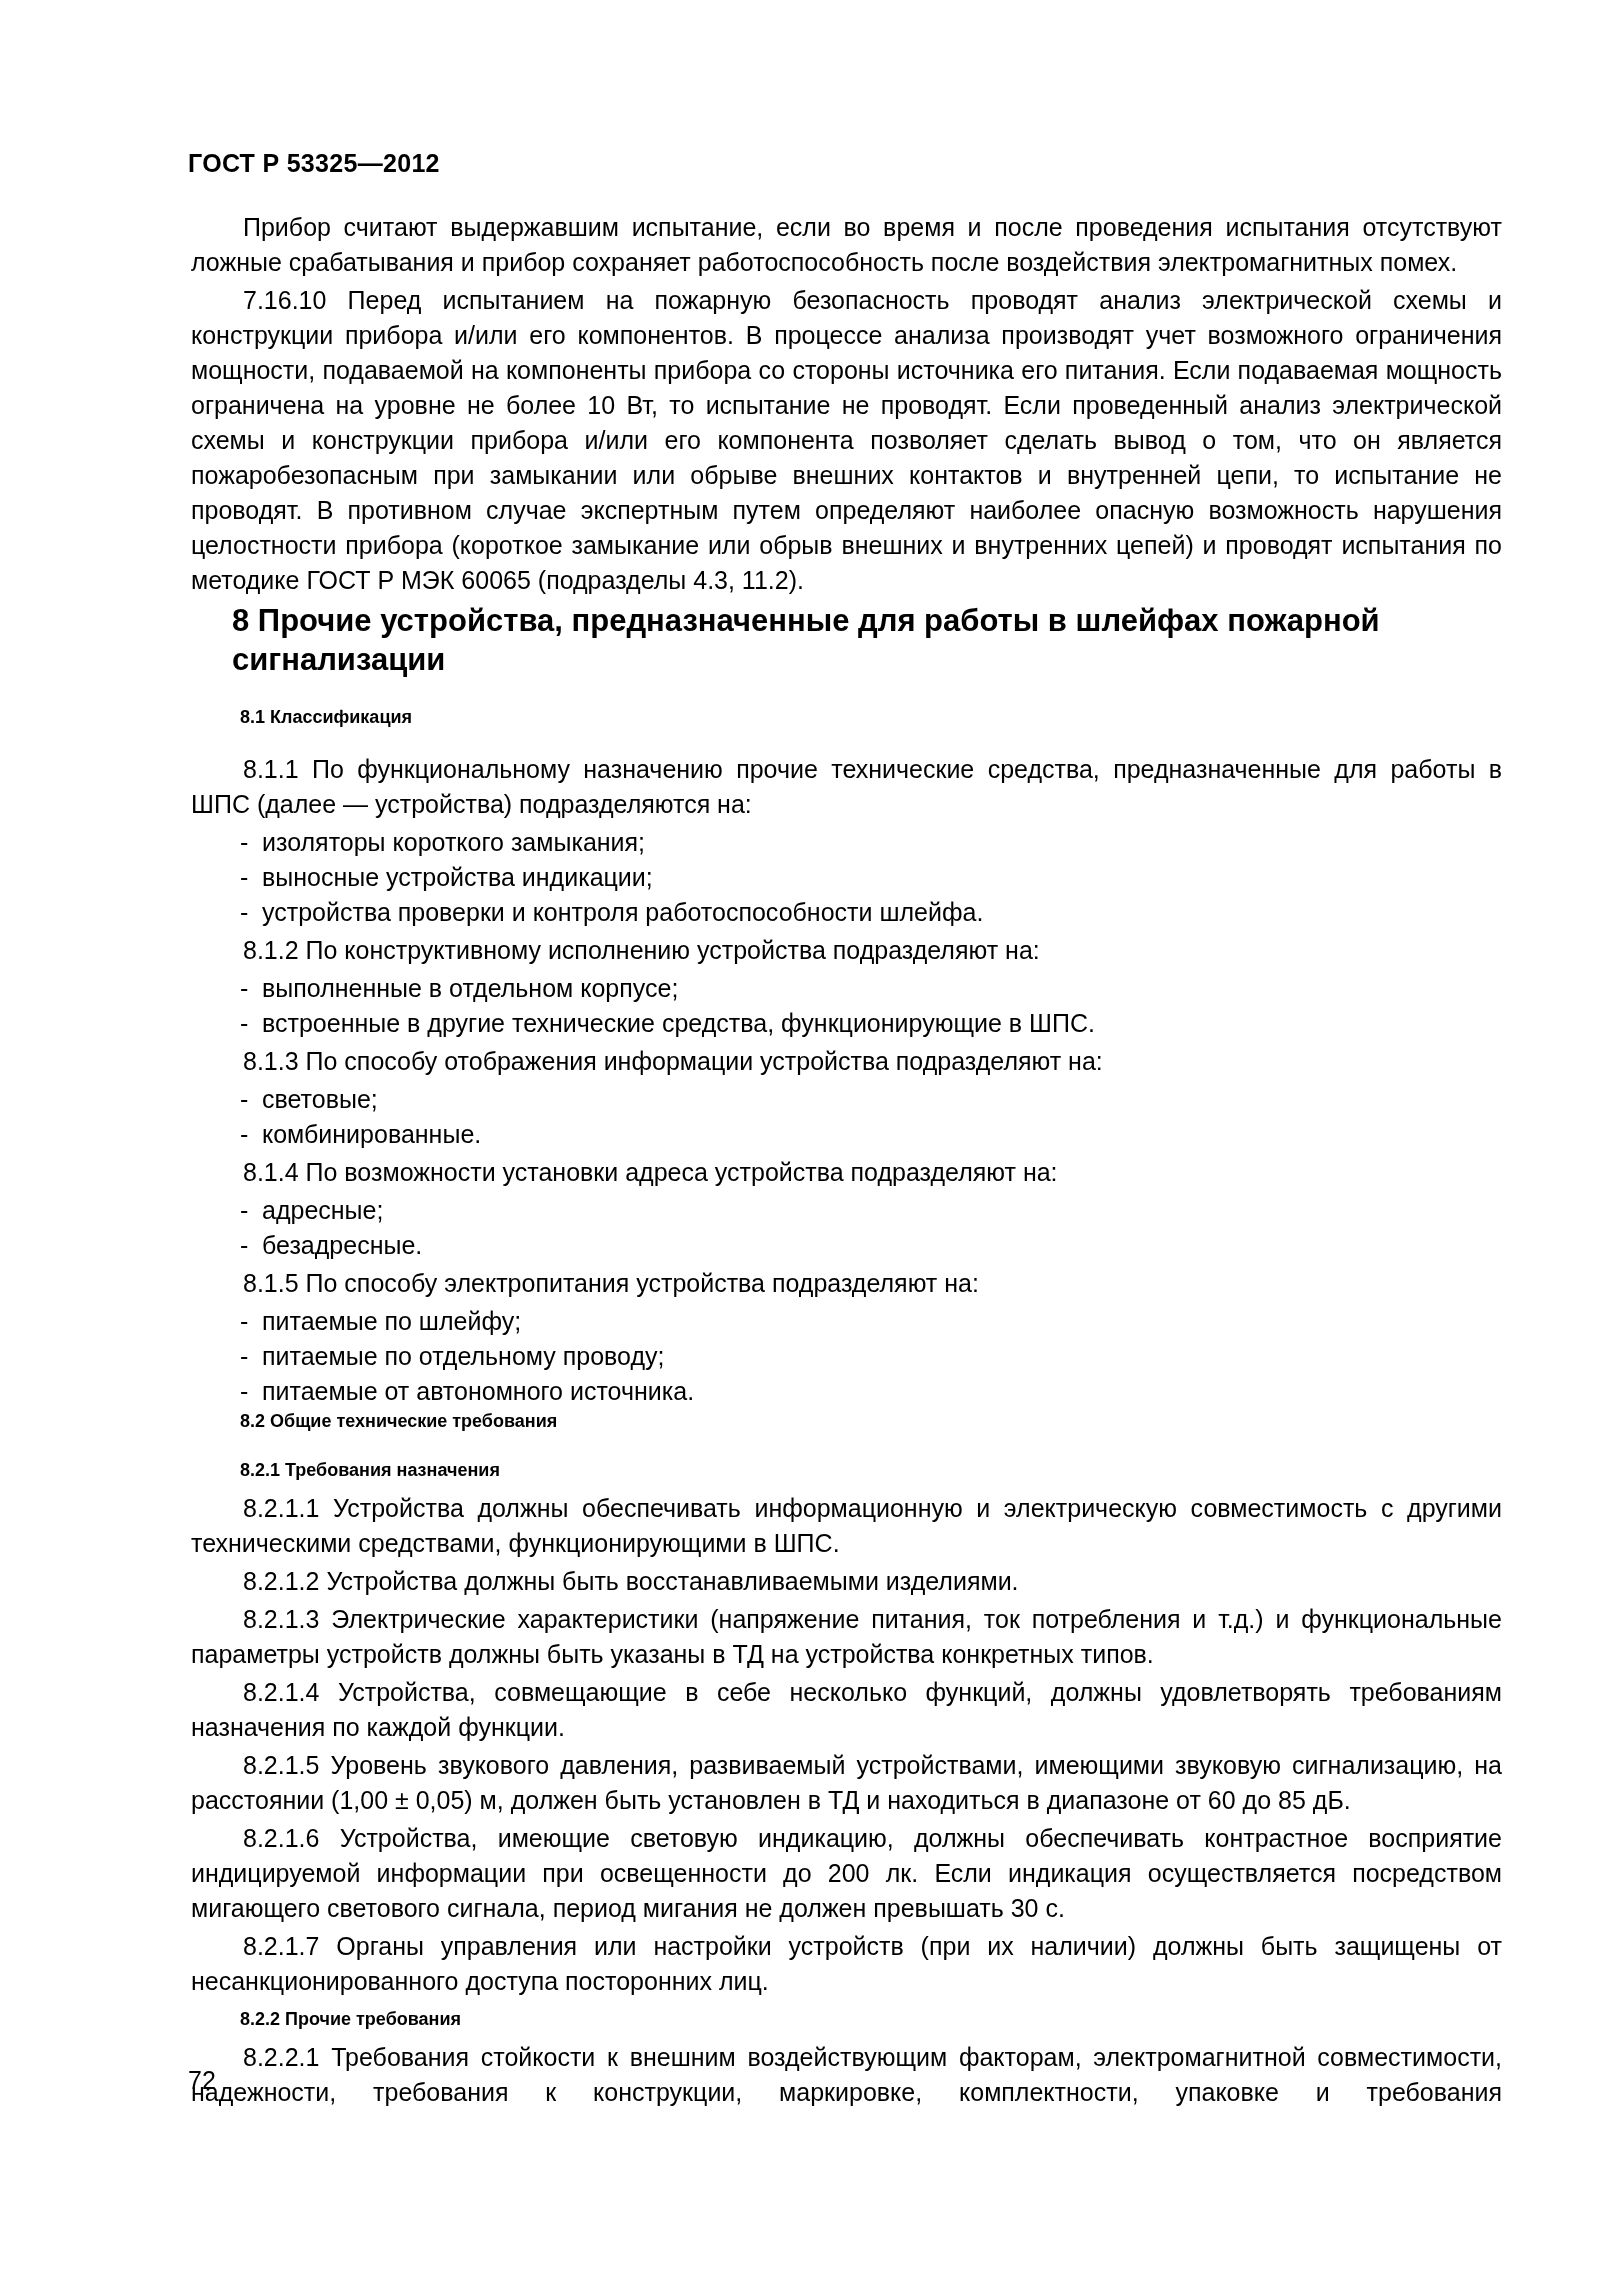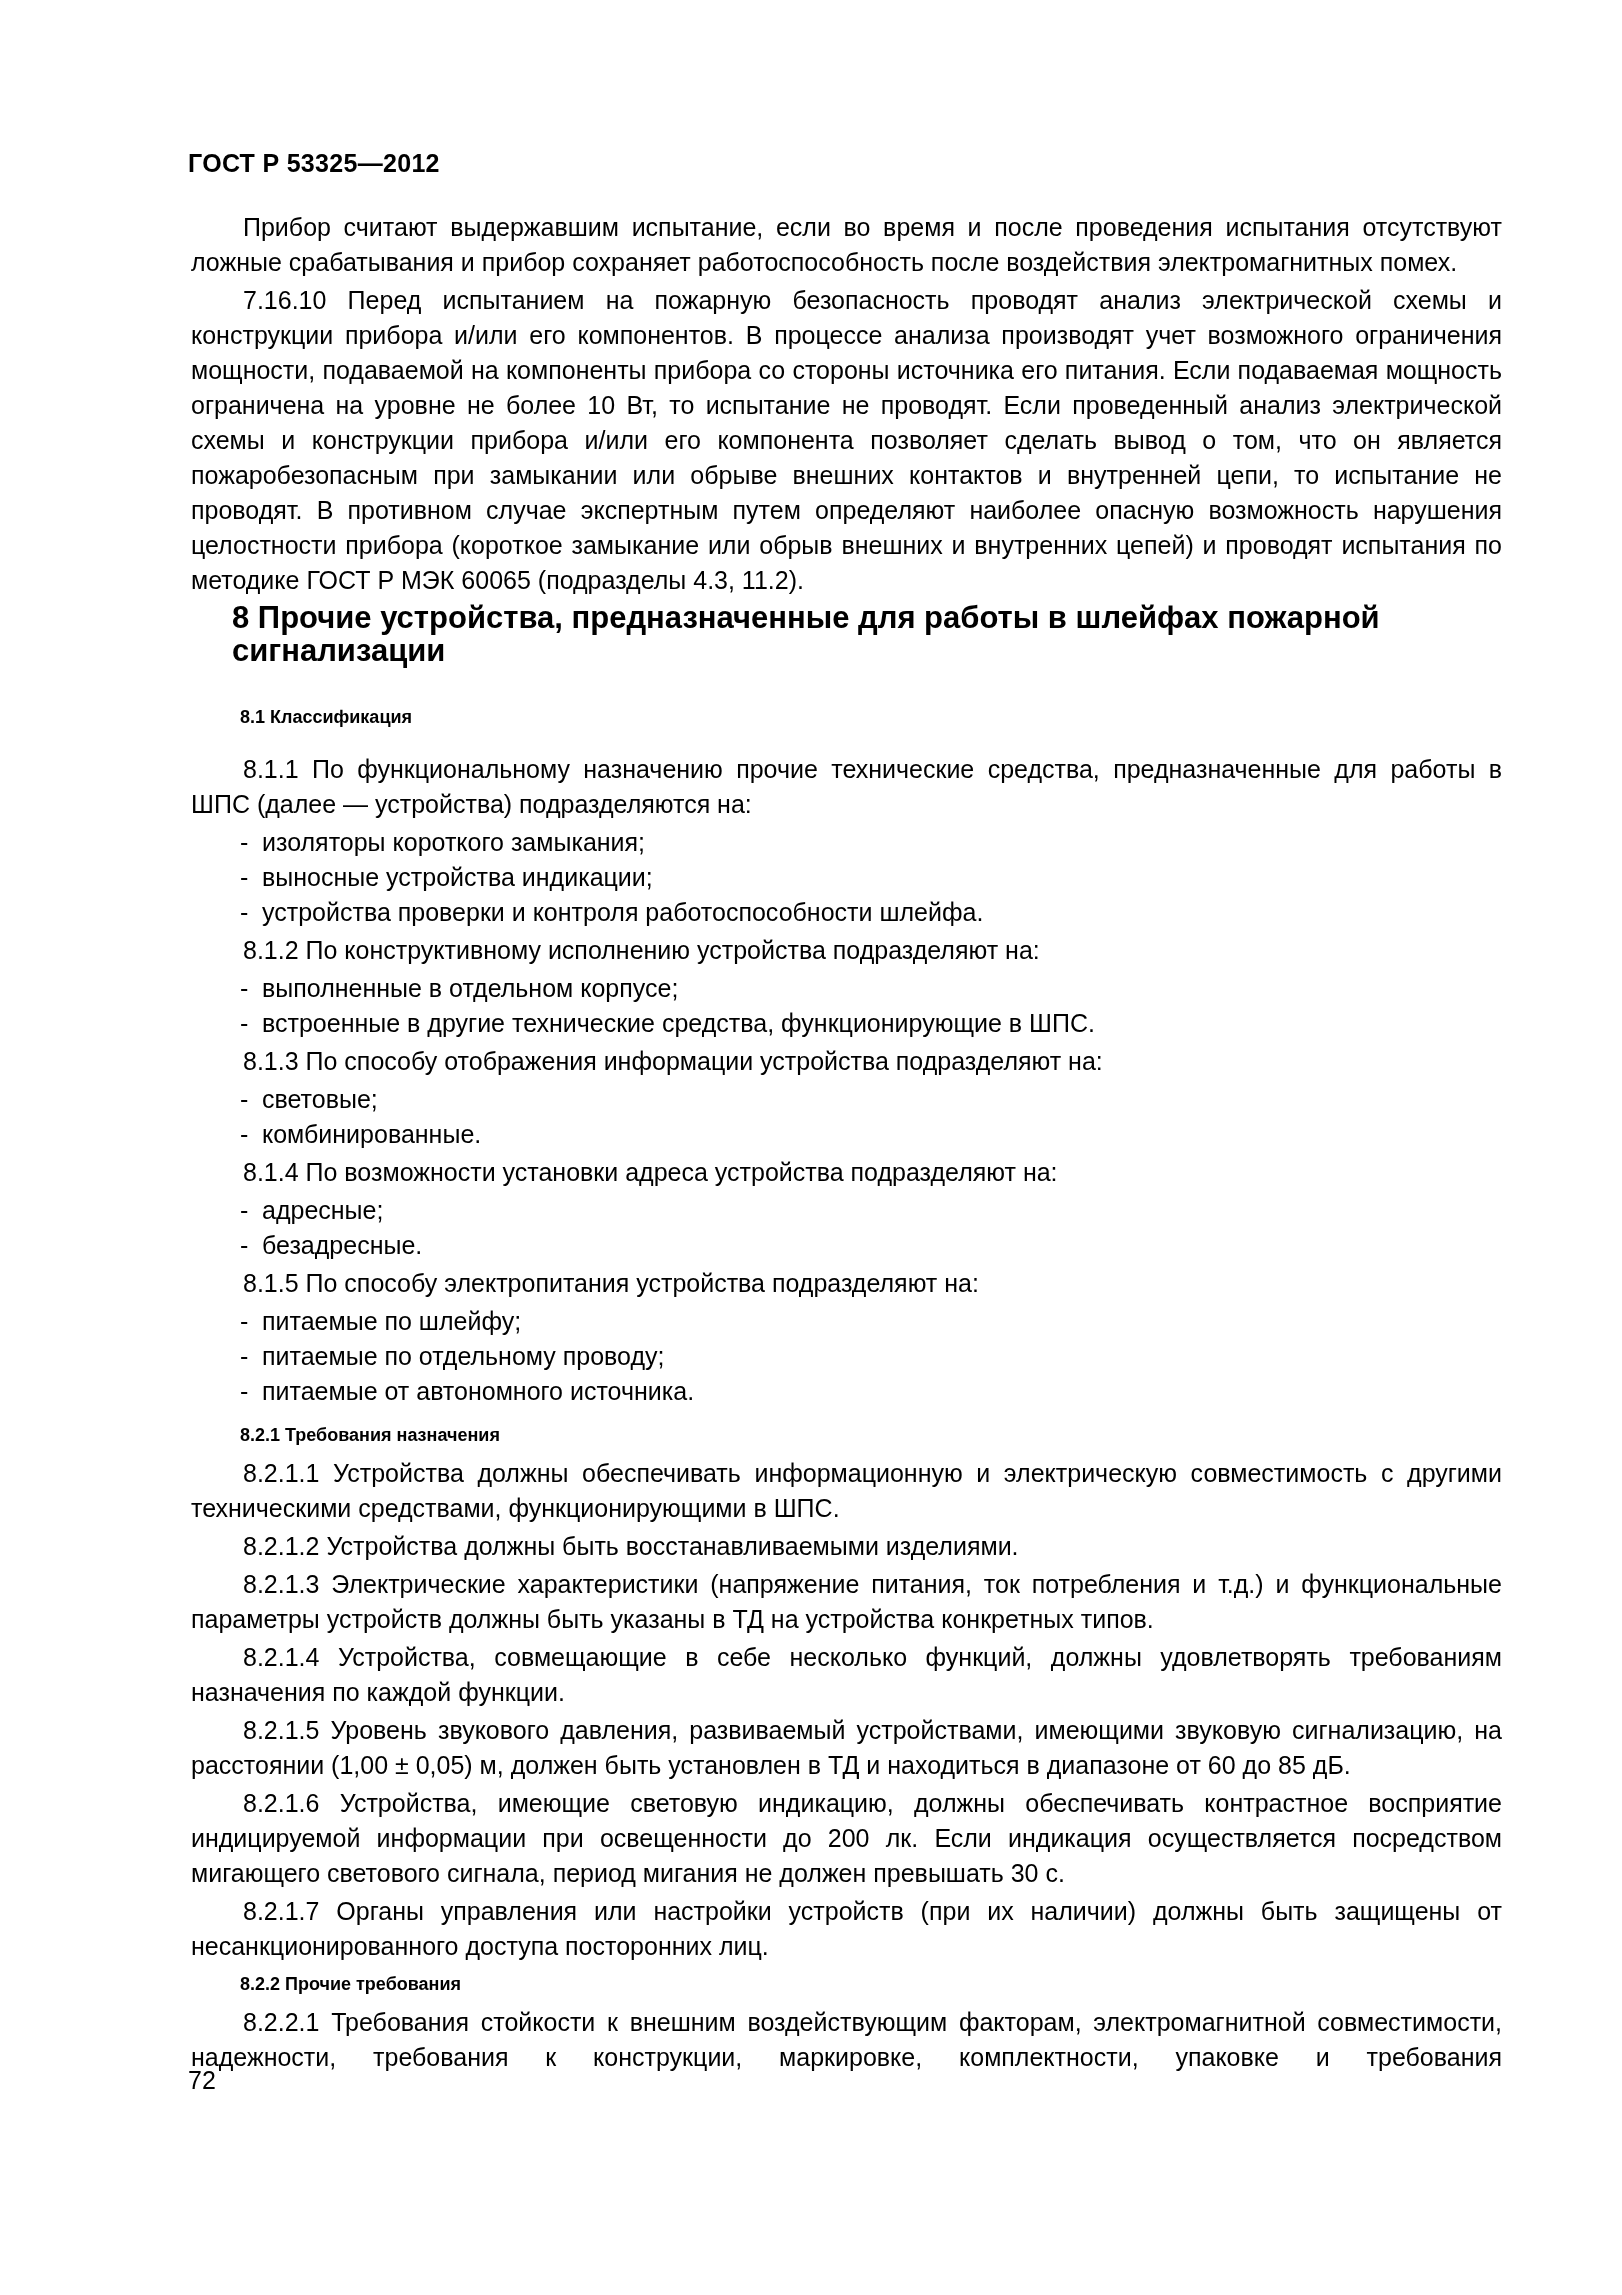--- a/index.html
+++ b/index.html
@@ -5,21 +5,21 @@
   html, body { margin: 0; padding: 0; background: #ffffff; }
   body { width: 1623px; height: 2295px; position: relative; overflow: hidden; color: #000000;
          font-family: "Liberation Sans", sans-serif; }
   .page { position: absolute; left: 188px; top: 0; width: 1317px; }
   .doc-header { position: absolute; top: 149px; left: 0; font-size: 25px; font-weight: bold; letter-spacing: 0.3px; text-align: right; }
   .flow { position: absolute; left: 0; width: 1317px; }
   .p { font-size: 25px; line-height: 35px; text-align: justify; text-align-last: left; margin: 3px; }
   .p.ind { text-indent: 52px; }
   .li { font-size: 25px; line-height: 35px; margin: 0; padding-left: 52px; white-space: nowrap; }
   .li .dash { display: inline-block; width: 22px; }
-  .sec-title { font-size: 31px; font-weight: bold; line-height: 33px; margin: 0; padding-left: 44px; }
+  .sec-title { font-size: 31px; font-weight: bold; line-height: 39px; margin: 0; padding-left: 44px; }
   .sub { font-size: 18px; font-weight: bold; line-height: 35px; margin: 0; padding-left: 52px; }
   .pagenum { position: absolute; left: 0; top: 2066px; font-size: 25px; }
 </style>
 </head>
 <body>
 
 <div class="page">
   <div class="doc-header">ГОСТ Р 53325—2012</div>
 
   <div class="flow" style="top:207px">
@@ -57,20 +57,21 @@
     </div>
     <p class="p ind">8.1.5 По способу электропитания устройства подразделяют на:</p>
     <div>
       <div class="li"><span class="dash">-</span><span>питаемые по шлейфу;</span></div>
       <div class="li"><span class="dash">-</span><span>питаемые по отдельному проводу;</span></div>
       <div class="li"><span class="dash">-</span><span>питаемые от автономного источника.</span></div>
     </div>
   </div>
 
   <div class="flow" style="top:1404px">
+    <h2 class="sub">8.2 Общие технические требования</h2>
     <div style="height:14.4px"></div>
     <h3 class="sub">8.2.1 Требования назначения</h3>
     <p class="p ind">8.2.1.1 Устройства должны обеспечивать информационную и электрическую совместимость с другими техническими средствами, функционирующими в ШПС.</p>
     <p class="p ind">8.2.1.2 Устройства должны быть восстанавливаемыми изделиями.</p>
     <p class="p ind">8.2.1.3 Электрические характеристики (напряжение питания, ток потребления и т.д.) и функциональные параметры устройств должны быть указаны в ТД на устройства конкретных типов.</p>
     <p class="p ind">8.2.1.4 Устройства, совмещающие в себе несколько функций, должны удовлетворять требованиям назначения по каждой функции.</p>
     <p class="p ind">8.2.1.5 Уровень звукового давления, развиваемый устройствами, имеющими звуковую сигнализацию, на расстоянии (1,00 ± 0,05) м, должен быть установлен в ТД и находиться в диапазоне от 60 до 85 дБ.</p>
     <p class="p ind">8.2.1.6 Устройства, имеющие световую индикацию, должны обеспечивать контрастное восприятие индицируемой информации при освещенности до 200 лк. Если индикация осуществляется посредством мигающего светового сигнала, период мигания не должен превышать 30 с.</p>
     <p class="p ind">8.2.1.7 Органы управления или настройки устройств (при их наличии) должны быть защищены от несанкционированного доступа посторонних лиц.</p>
     <h3 class="sub">8.2.2 Прочие требования</h3>

